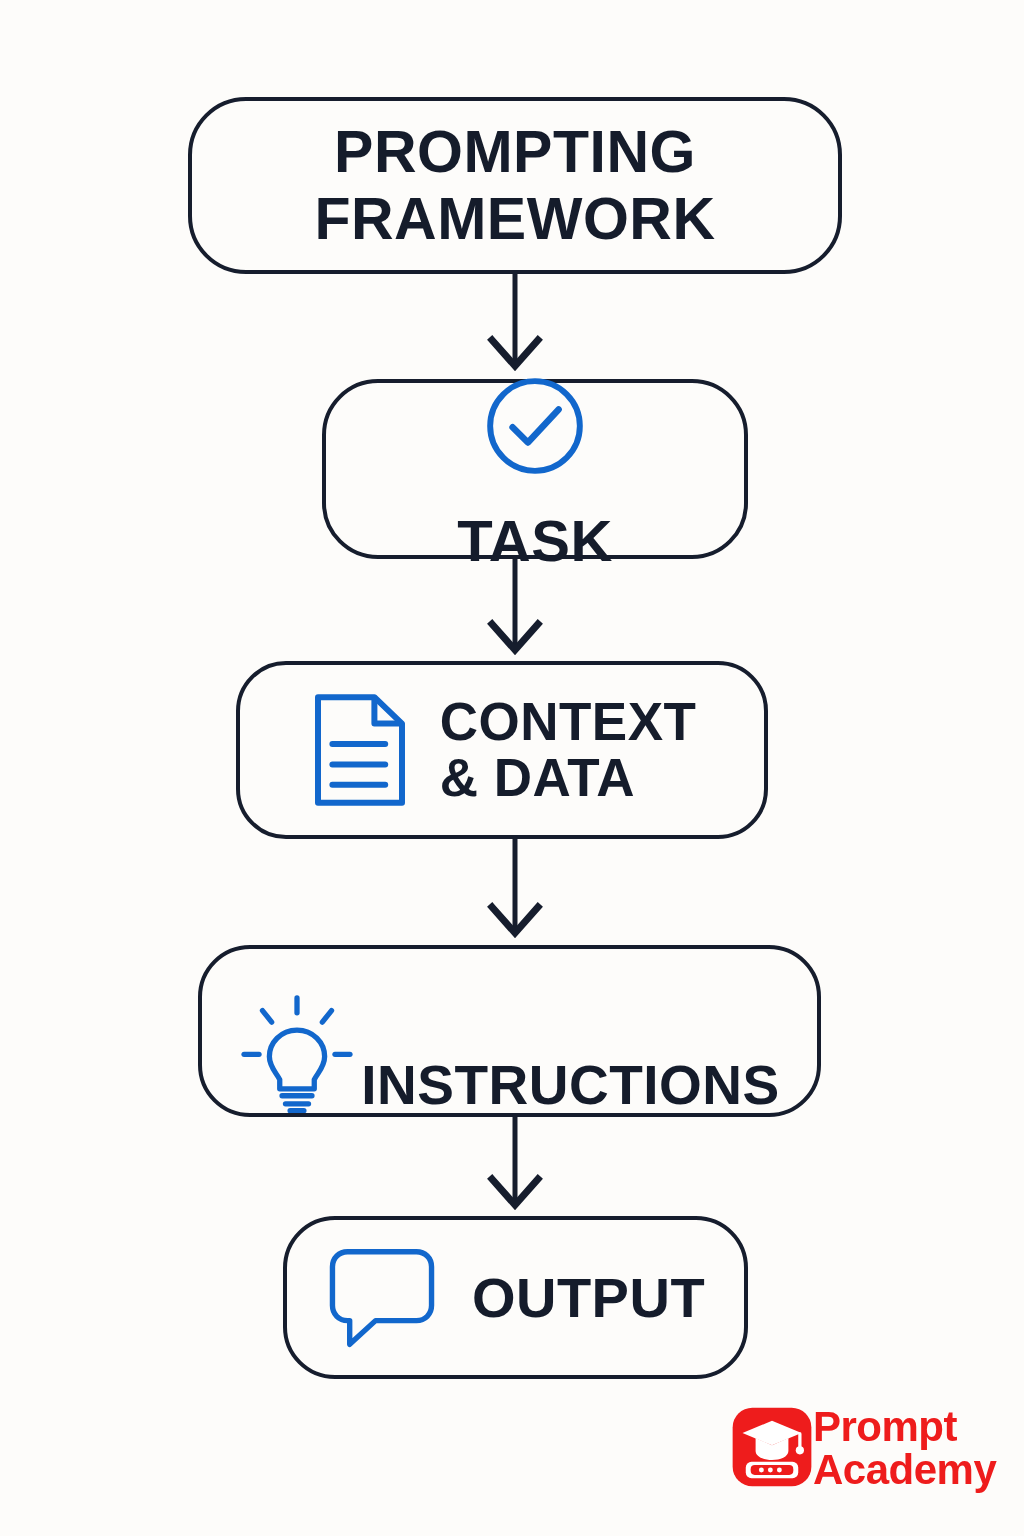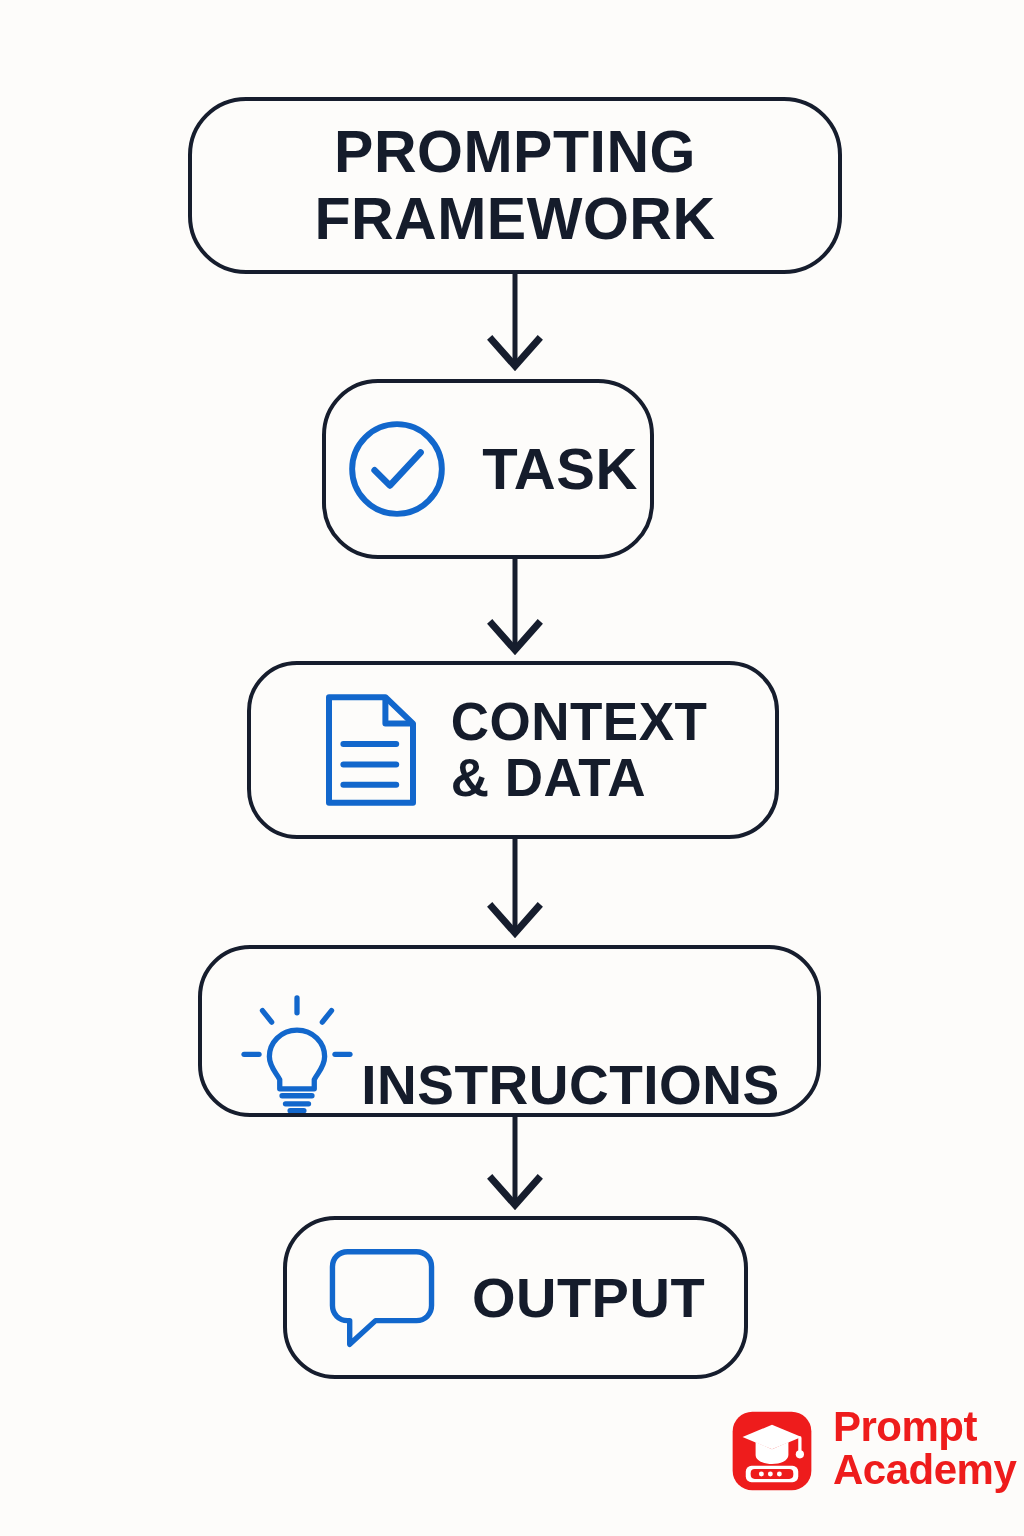--- a/index.html
+++ b/index.html
@@ -56,30 +56,31 @@
   #node-title .node-label {
     font-size: 59px;
     letter-spacing: 0.5px;
     line-height: 1.12;
   }
 
   
   #node-task {
     left: 322px;
     top: 379px;
-    width: 332px;
+    width: 426px;
     height: 180px;
     border-radius: 56px;
     gap: 26px;
+    flex-direction: column;
   }
   #node-task .node-label { font-size: 58px; }
 
   
   #node-context {
-    left: 247px;
+    left: 236px;
     top: 661px;
     width: 532px;
     height: 178px;
     border-radius: 50px;
     gap: 28px;
   }
   #node-context .node-label {
     font-size: 53px;
     line-height: 1.06;
     text-align: left;
@@ -118,22 +119,22 @@
     top: 0;
     overflow: visible;
   }
 
   
   #brand-logo {
     position: absolute;
     left: 731px;
     top: 1406px;
     display: flex;
-    align-items: flex-end;
-    gap: 20px;
+    align-items: flex-start;
+    gap: 0;
   }
   #brand-mark { display: block; }
   #brand-text {
     color: #ee1c1c;
     font-size: 42px;
     font-weight: bold;
     line-height: 1.02;
     letter-spacing: -0.5px;
     white-space: pre-line;
   }

